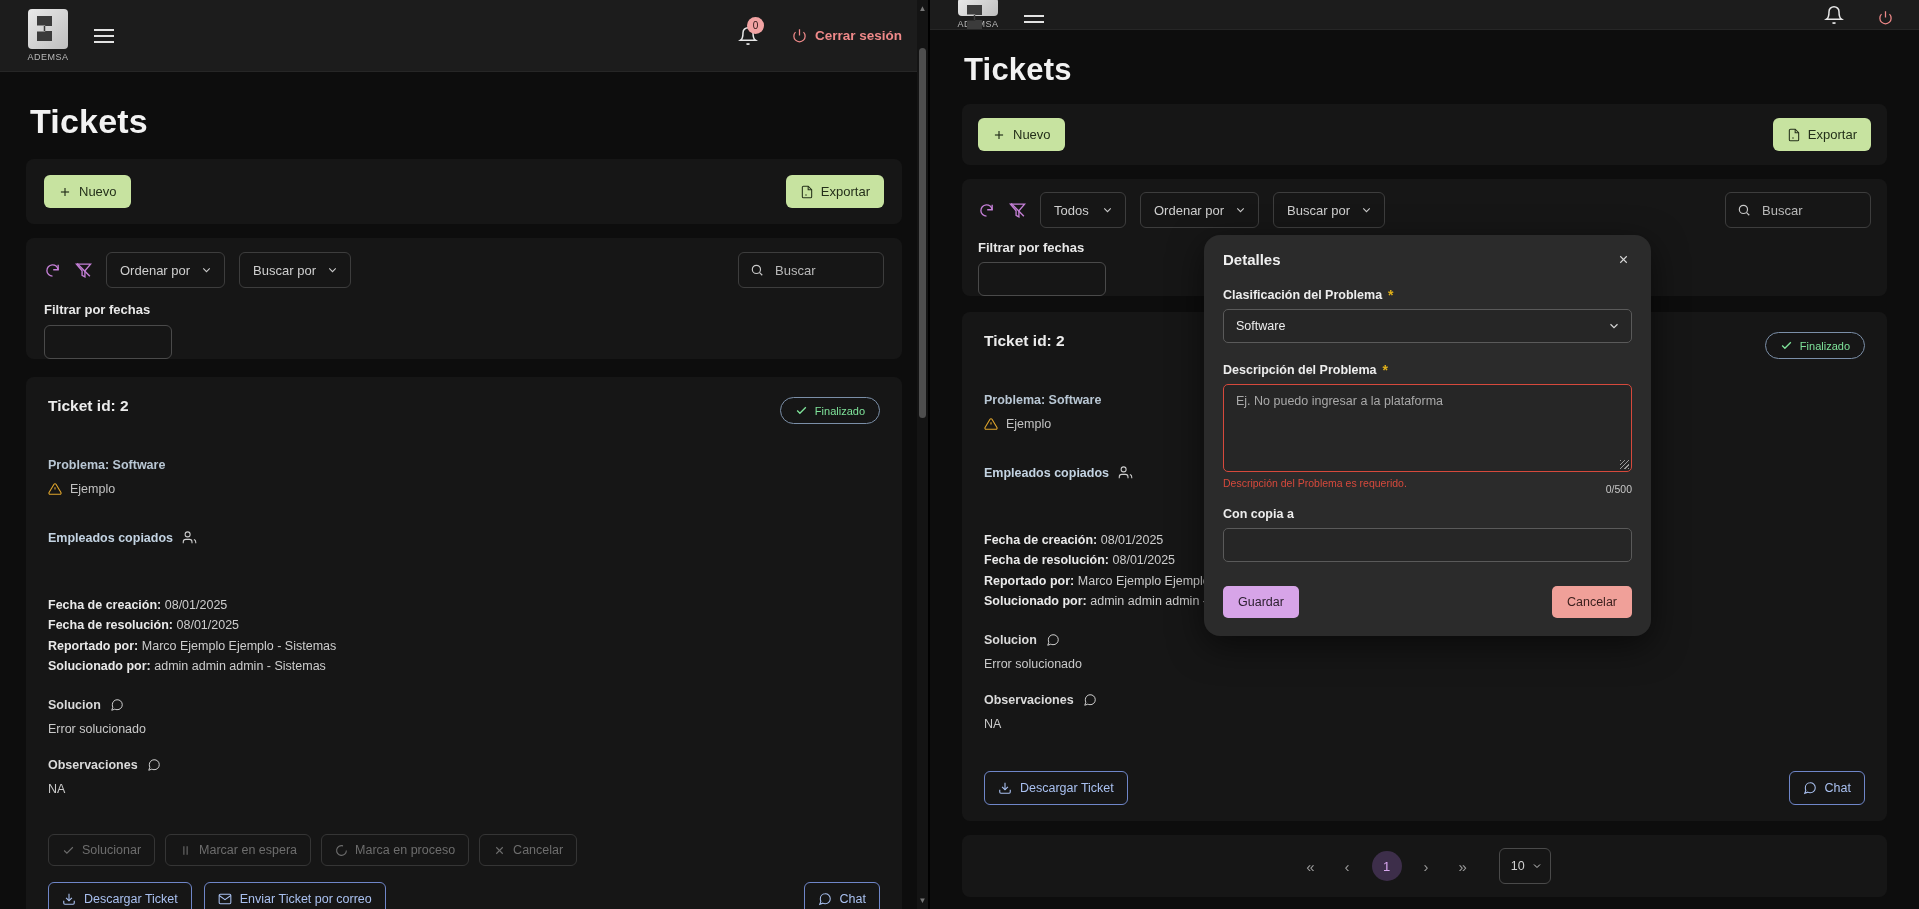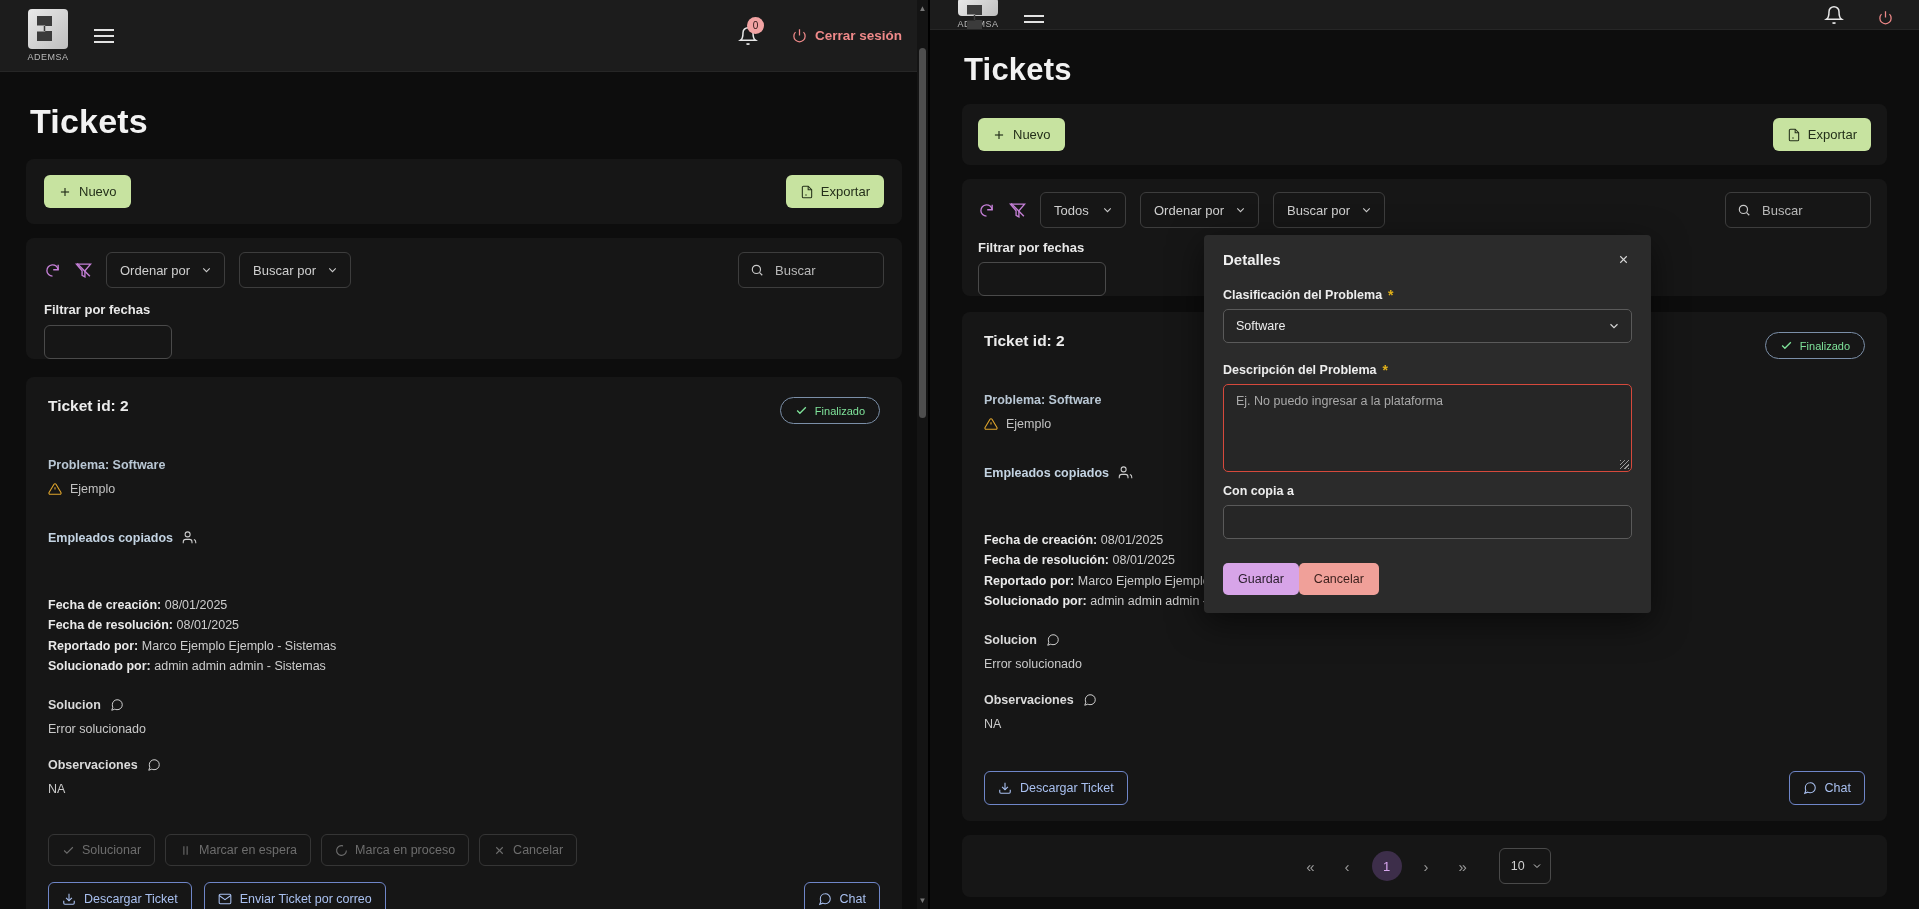--- a/index.html
+++ b/index.html
@@ -132,21 +132,21 @@
     color:#d0d0d0; font-size:12.5px; cursor:pointer;
   }
   .pg-size .chev { position:absolute; right:7px; top:50%; transform:translateY(-50%); width:12px; height:12px; }
 
   
   .scrollbar { position:absolute; right:0; top:0; width:11px; height:100%; background:#141414; }
   .scrollbar .thumb { position:absolute; left:2px; width:7px; border-radius:4px; background:#4e4e4e; top:48px; height:370px; }
   .sb-arrow { position:absolute; left:0; width:11px; height:13px; color:#777; font-size:8px; text-align:center; line-height:13px; }
   .modal {
     position:absolute; left:1204px; top:235px; width:447px;
-    background:#2b2b2b; border-radius:4px; padding: 16px 19px 18px 19px;
+    background:#2b2b2b; border-radius:16px; padding: 16px 19px 18px 19px;
     box-shadow: 0 10px 34px rgba(0,0,0,.55);
   }
   .modal-head { display:flex; align-items:flex-start; justify-content:space-between; }
   .modal-title { font-size:15px; font-weight:700; color:#f0f0f0; }
   .modal-close { background:none; border:none; color:#d7d7d7; cursor:pointer; line-height:0; padding:2px; }
   .modal-close svg { width:13px; height:13px; }
   .field-label { margin-top: 20px; font-size:12.5px; color:#ededed; font-weight:600; display:flex; align-items:center; gap:6px; }
   .req { color:#e0b019; font-size:14px; line-height:1; }
   .m-select {
     margin-top:7px; position:relative; height:34px; border:1px solid #5a5a5a; border-radius:5px;
@@ -161,21 +161,21 @@
     position:absolute; right:2px; bottom:2px; width:9px; height:9px;
     background: repeating-linear-gradient(135deg,#9a9a9a 0 1px, transparent 1px 3px);
   }
   .err-row { display:flex; align-items:flex-start; justify-content:space-between; margin-top:5px; }
   .err-text { color:#d6493c; font-size:10.5px; }
   .counter { color:#c6c6c6; font-size:10.5px; align-self:flex-end; margin-top:6px; }
   .m-input {
     margin-top:7px; height:34px; border:1px solid #5a5a5a; border-radius:5px;
     background:#262626; cursor:text;
   }
-  .modal-foot { margin-top: 24px; display:flex; align-items:center; }
+  .modal-foot { margin-top: 24px; display:flex; align-items:center; justify-content:space-between; }
   .btn-save { background:#d7a4e8; color:#2d2030; font-size:12.5px; padding:9px 15px; border:none; border-radius:5px; cursor:pointer; font-family:inherit; }
   .btn-cancel { background:#f0a099; color:#3a1f1c; font-size:12.5px; padding:9px 15px; border:none; border-radius:5px; cursor:pointer; font-family:inherit; }
 </style>
 </head>
 <body>
 
 <div class="screen">
 
   <div class="pane pane-left">
 
@@ -590,20 +590,24 @@
     </div>
 
     <div class="field-label">
       <span>Descripción del Problema</span>
       <span class="req">*</span>
     </div>
     <div class="m-textarea">
       <span>Ej. No puedo ingresar a la plataforma</span>
       <span class="resize"></span>
     </div>
+    <div class="err-row">
+      <span class="err-text">Descripción del Problema es requerido.</span>
+      <span class="counter">0/500</span>
+    </div>
 
     <div class="field-label" style="margin-top:12px">
       <span>Con copia a</span>
     </div>
     <div class="m-input"></div>
 
     <div class="modal-foot">
       <button class="btn-save">Guardar</button>
       <button class="btn-cancel">Cancelar</button>
     </div>

